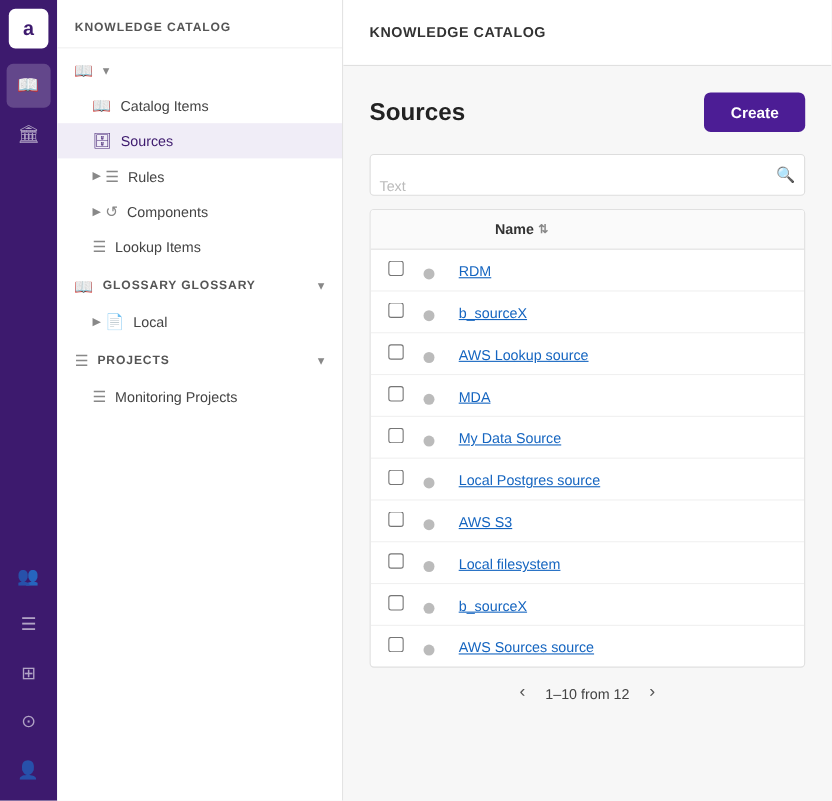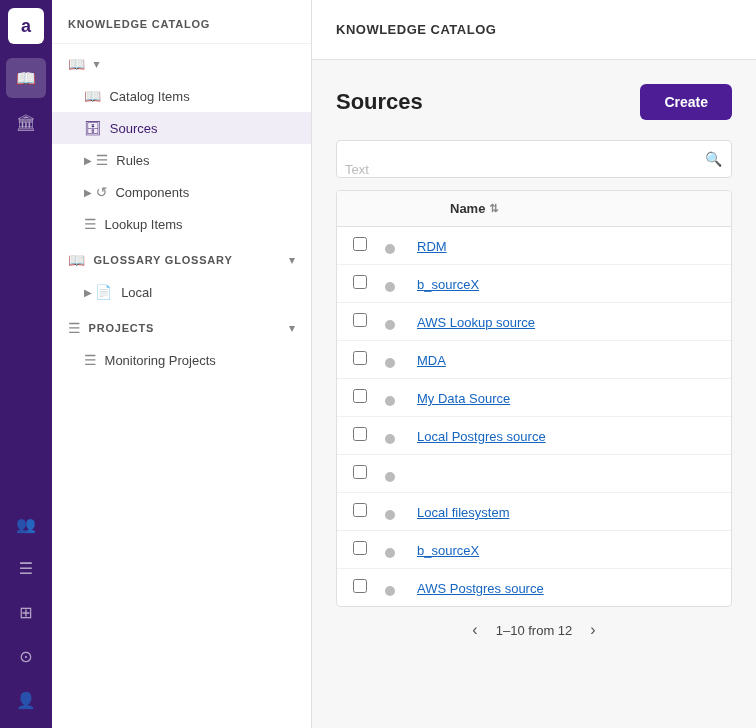--- a/index.html
+++ b/index.html
@@ -457,20 +457,23 @@
       <a>Local Postgres source</a>
     </div>
   </div>
           <div class="table-row">
     <div class="col-check">
       <input type="checkbox" style="">
     </div>
     <div class="col-status">
       <span class="status-dot"></span>
     </div>
+    <div class="col-name">
+      <a>AWS S3</a>
+    </div>
   </div>
           <div class="table-row">
     <div class="col-check">
       <input type="checkbox" style="">
     </div>
     <div class="col-status">
       <span class="status-dot"></span>
     </div>
     <div class="col-name">
       <a>Local filesystem</a>
@@ -488,21 +491,21 @@
     </div>
   </div>
           <div class="table-row">
     <div class="col-check">
       <input type="checkbox" style="">
     </div>
     <div class="col-status">
       <span class="status-dot"></span>
     </div>
     <div class="col-name">
-      <a>AWS Postgres source</a>
+      <a>AWS Sources source</a>
     </div>
   </div>
         </div>
     </div>
 
     <div class="pagination">
       <button class="page-btn">‹</button>
       <span class="page-info">1–10 from 12</span>
       <button class="page-btn">›</button>
     </div>

